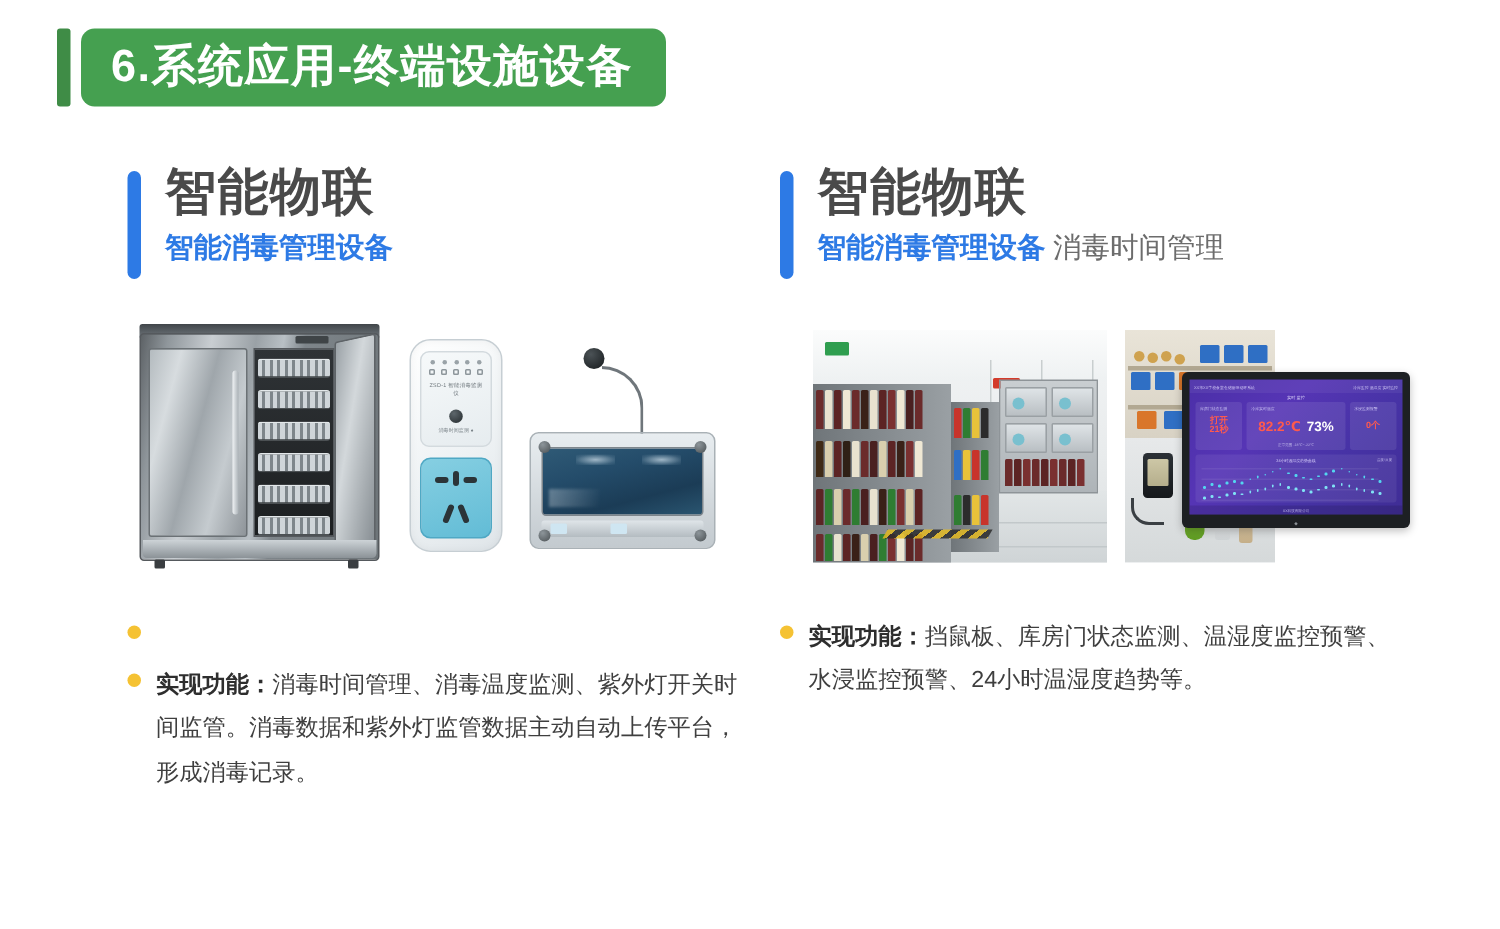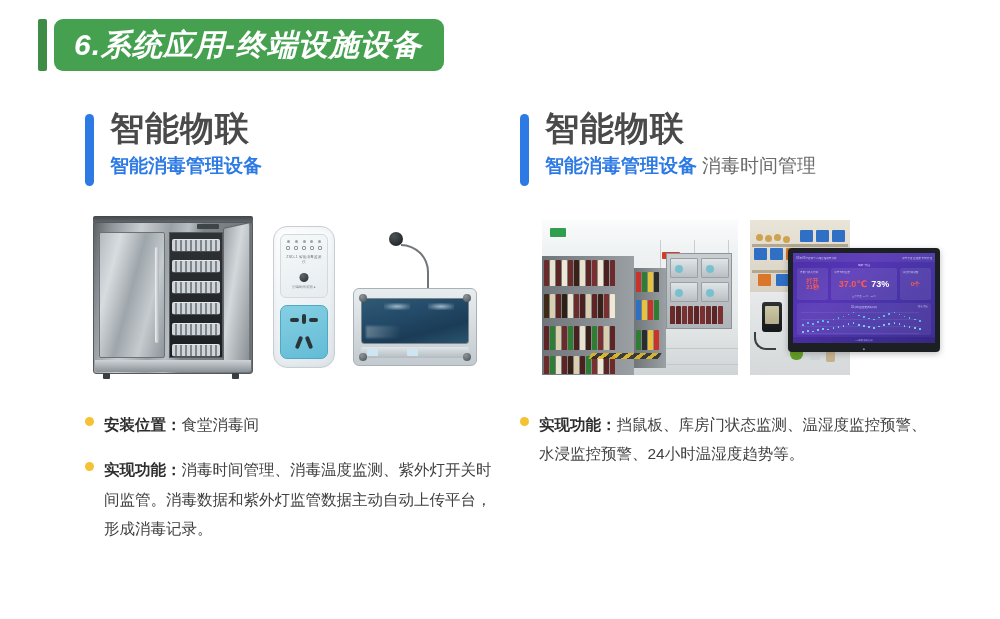--- a/index.html
+++ b/index.html
@@ -18,21 +18,21 @@
   }
   .section-header .accent-bar {
     width: 9px; background: #3f8c46; border-radius: 2px; margin-right: 7px;
   }
   .section-header .pill {
     background: #45a050; border-radius: 9px;
     padding: 0 22px 0 20px; display: flex; align-items: center;
   }
   .section-header .pill-text {
     color: #ffffff; font-size: 30px; font-weight: bold; letter-spacing: 1px;
-    line-height: 1; white-space: nowrap; font-style: italic;
+    line-height: 1; white-space: nowrap;
   }
 
   
   .columns { position: absolute; left: 0; top: 110px; width: 1000px; }
   .col { position: absolute; top: 0; }
   .col-left  { left: 85px;  width: 410px; }
   .col-right { left: 520px; width: 420px; }
 
   
   .col-head { position: relative; padding-left: 25px; height: 92px; }
@@ -395,23 +395,20 @@
               <span class="screw" style="right:5px;bottom:4px"></span>
             </div>
           </div>
 
         </div>
       </div>
 
       <div class="bullets">
         <div class="bullet">
           <span class="dot"></span>
-          <span class="txt">
-            <b class="lbl">安装位置：</b><span>食堂消毒间</span>
-          </span>
         </div>
         <div class="bullet">
           <span class="dot"></span>
           <span class="txt">
             <b class="lbl">实现功能：</b><span>消毒时间管理、消毒温度监测、紫外灯开关时间监管。消毒数据和紫外灯监管数据主动自动上传平台，形成消毒记录。</span>
           </span>
         </div>
       </div>
 
     </div>
@@ -591,21 +588,21 @@
               <div class="scr-subtitle">实时 监控</div>
 
               <div class="cards">
                 <div class="card">
                   <span class="card-hd">库房门状态监测</span>
                   <span class="val-red" style="font-size:6px">打开</span>
                   <span class="val-red" style="font-size:6px">21秒</span>
                 </div>
                 <div class="card wide">
                   <span class="card-hd">冷库实时温度</span>
-                  <span class="val-red">37.0℃</span>
+                  <span class="val-red">82.2℃</span>
                   <span class="val-white">73%</span>
                   <span class="card-ft">正常范围  -18℃~-22℃</span>
                 </div>
                 <div class="card">
                   <span class="card-hd">水浸监测报警</span>
                   <span class="val-red" style="font-size:6px">0个</span>
                 </div>
               </div>
 
               <div class="chart-box">

